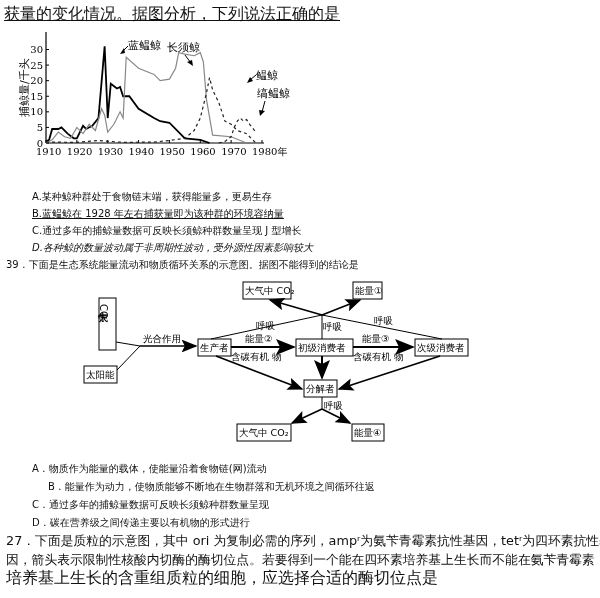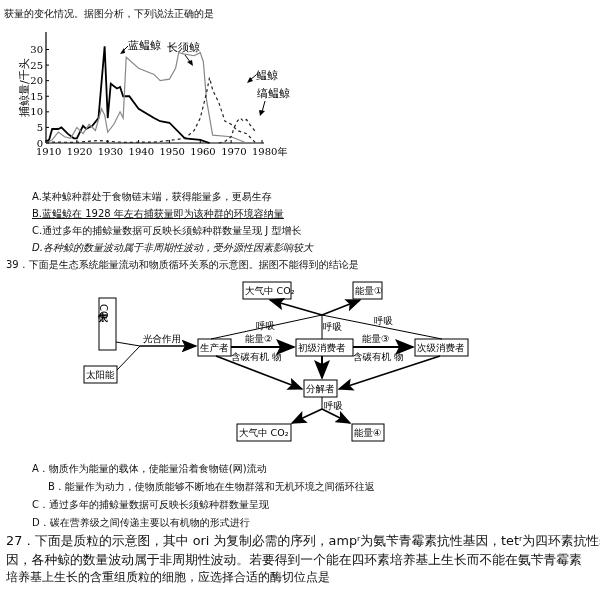--- a/index.html
+++ b/index.html
@@ -9,21 +9,21 @@
   .q-text { font-size:13px; line-height:18px; }
   .opt { font-size:10px; line-height:17px; }
   .chart-svg { position:absolute; left:0; top:22px; }
   .diagram-svg { position:absolute; left:0; top:270px; }
   svg text { font-family:"DejaVu Sans", sans-serif; }
   .serif { font-family:"DejaVu Serif", serif; }
 </style>
 </head>
 <body>
 
-<div class="abs q-text" style="left:4px; top:5px; font-size:10px;">获量的变化情况。据图分析，下列说法正确的是</div>
+<div class="abs q-text" style="left:4px; top:5px; font-size:16px;text-decoration:underline;">获量的变化情况。据图分析，下列说法正确的是</div>
 
 <svg class="chart-svg" width="300" height="150">
 
   <line x1="46" y1="10" x2="46" y2="121" stroke="#000" stroke-width="1.2"></line>
   <line x1="46" y1="121" x2="264" y2="121" stroke="#000" stroke-width="1.2"></line>
   <g id="yticks">
       <line x1="46" x2="49" y1="121" y2="121" stroke="#000"></line>
       <text x="43" y="124.5" font-size="10" text-anchor="end" class="serif">0</text>
       <line x1="46" x2="49" y1="105.41666666666667" y2="105.41666666666667" stroke="#000"></line>
       <text x="43" y="108.91666666666667" font-size="10" text-anchor="end" class="serif">5</text>
@@ -150,14 +150,14 @@
     <text x="353" y="90" id="d_o2">含碳有机 物</text>
   </g>
 </svg>
 
 <div class="abs opt" style="left:32px; top:460px;">A．物质作为能量的载体，使能量沿着食物链(网)流动</div>
 <div class="abs opt" style="left:32px; top:478px;margin-left:16px;">B．能量作为动力，使物质能够不断地在生物群落和无机环境之间循环往返</div>
 <div class="abs opt" style="left:32px; top:496px;">C．通过多年的捕鲸量数据可反映长须鲸种群数量呈现</div>
 <div class="abs opt" style="left:32px; top:514px;">D．碳在营养级之间传递主要以有机物的形式进行</div>
 
 <div class="abs opt" style="left:6px; top:532px; font-size:12.8px;">27．下面是质粒的示意图，其中 ori 为复制必需的序列，ampʳ为氨苄青霉素抗性基因，tetʳ为四环素抗性基</div>
-<div class="abs opt" style="left:6px; top:551px; font-size:12.8px;">因，各种鲸的数量波动属于非周期性波动。若要得到一个能在四环素培养基上生长而不能在氨苄青霉素</div>
-<div class="abs opt" style="left:6px; top:569px; font-size:12px;">培养基上生长的含重组质粒的细胞，应选择合适的酶切位点是</div>
+<div class="abs opt" style="left:6px; top:551px; font-size:12.8px;">因，箭头表示限制性核酸内切酶的酶切位点。若要得到一个能在四环素培养基上生长而不能在氨苄青霉素</div>
+<div class="abs opt" style="left:6px; top:569px; font-size:16px;">培养基上生长的含重组质粒的细胞，应选择合适的酶切位点是</div>
 
 </body></html>

